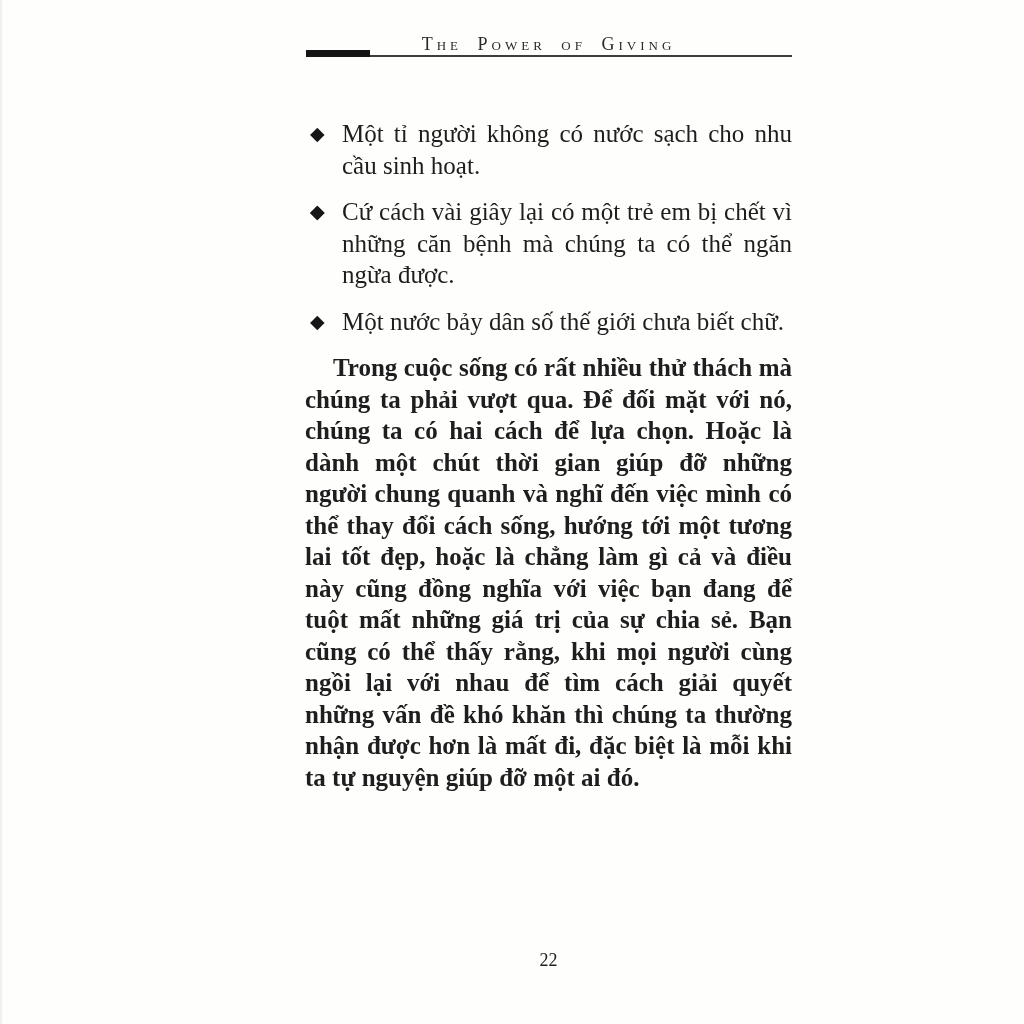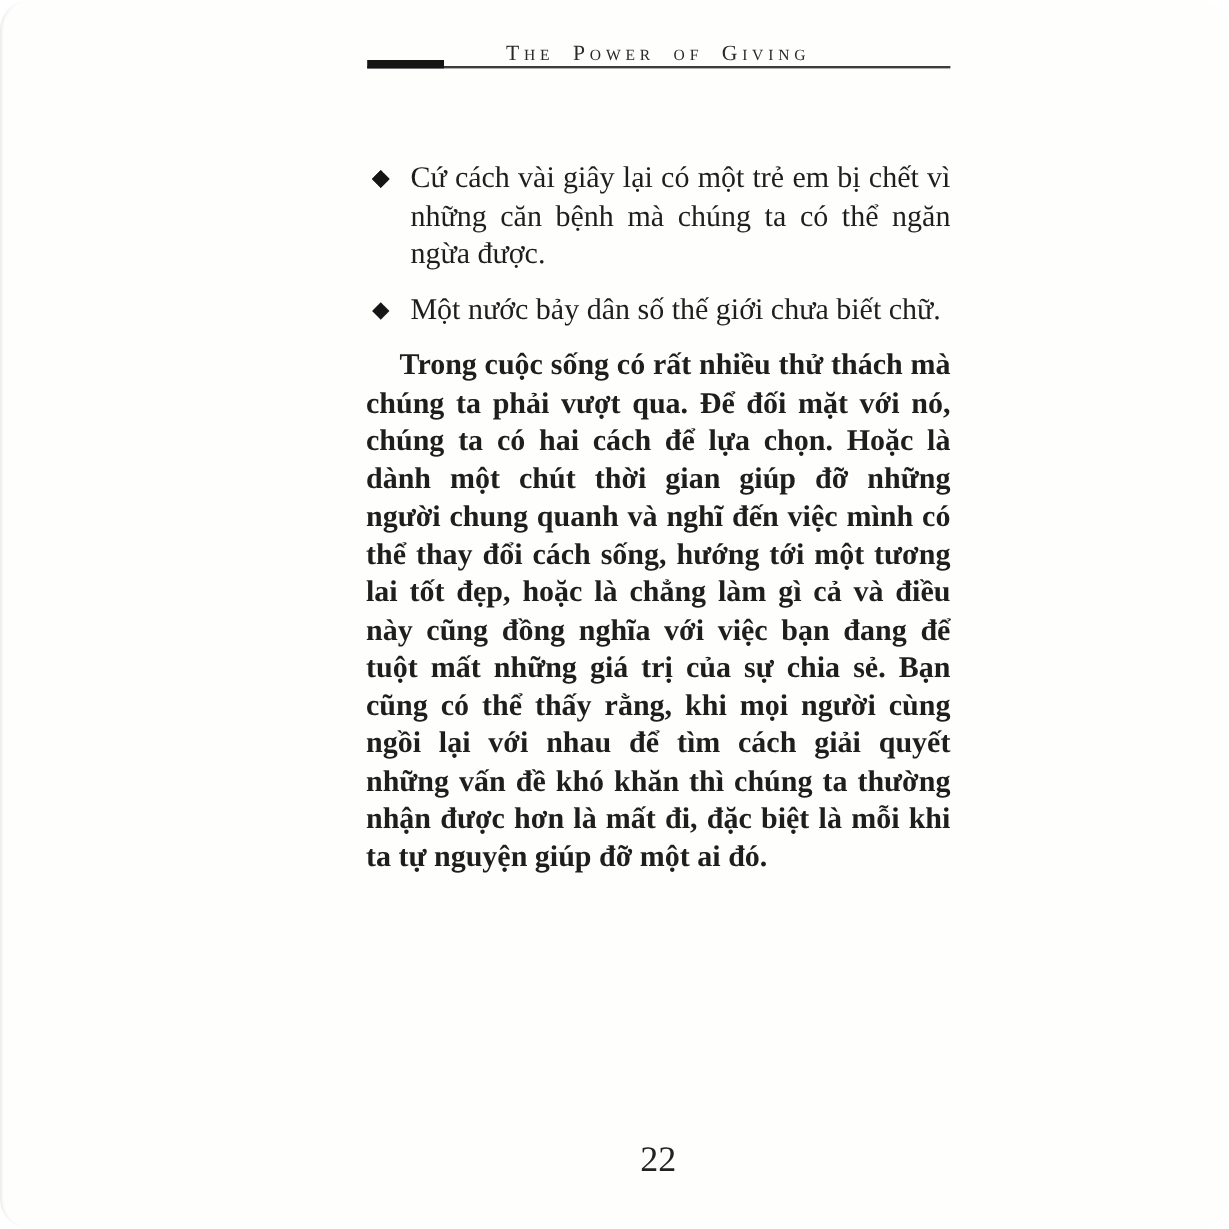--- a/index.html
+++ b/index.html
@@ -5,21 +5,20 @@
   html, body { margin: 0; padding: 0; }
   .page {
     position: relative;
     width: 1024px;
     height: 1024px;
     background: #fefefd;
     color: #1e1e1e;
     font-family: "Liberation Serif", serif;
     overflow: hidden;
     box-shadow: inset 4px 0 3px -3px rgba(0,0,0,0.10);
-    border-radius: 25px;
   }
   
   .running-head {
     position: absolute;
     top: 34px;
     left: 305px;
     width: 487px;
     text-align: center;
     font-family: "Liberation Serif", serif;
     font-variant: small-caps;
@@ -77,39 +76,40 @@
     text-indent: 28px;
     font-weight: bold;
   }
   
   .page-number {
     position: absolute;
     top: 950px;
     left: 305px;
     width: 487px;
     text-align: center;
-    font-size: 30px;
+    font-size: 18px;
     color: #222;
   }
 </style>
 </head>
 <body>
 
 <div class="page">
 
   <div class="running-head">The Power of Giving</div>
 
   <div class="header-rule">
     <span class="thick-bar"></span>
   </div>
 
   <div class="content">
     <ul class="bullet-list">
       <li>
         <span class="diamond-icon">◆</span>
+        <span>Một tỉ người không có nước sạch cho nhu cầu sinh hoạt.</span>
       </li>
       <li>
         <span class="diamond-icon">◆</span>
       </li>
       <li>
         <span class="diamond-icon">◆</span>
         <span>Cứ cách vài giây lại có một trẻ em bị chết vì những căn bệnh mà chúng ta có thể ngăn ngừa được.</span>
       </li>
       <li>
         <span class="diamond-icon">◆</span>

